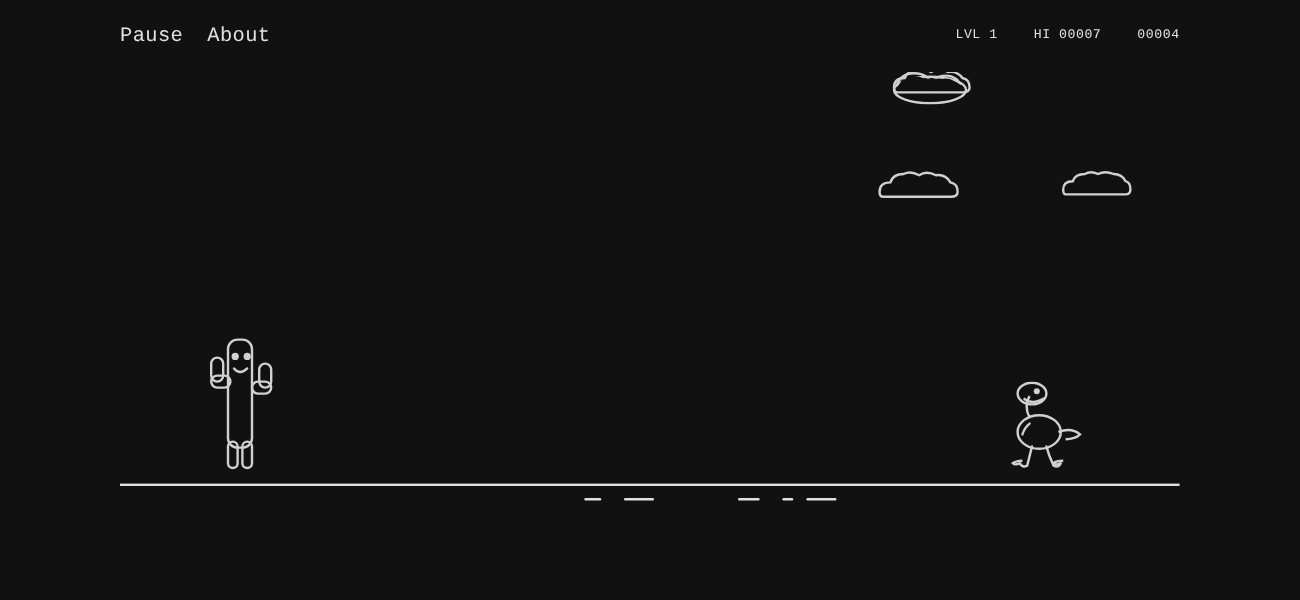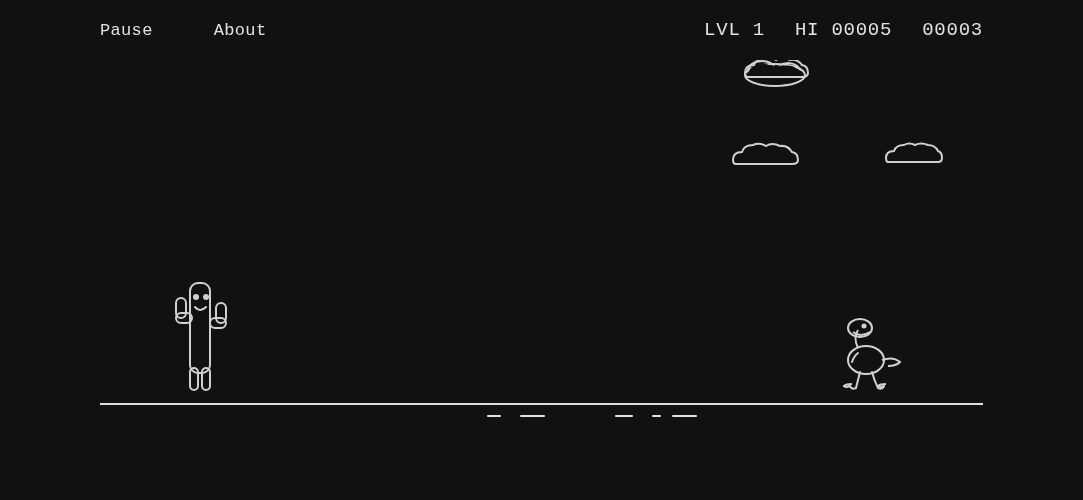--- a/index.html
+++ b/index.html
@@ -30,21 +30,21 @@
       display: flex;
       align-items: center;
       padding: 0 100px;
       background: #111;
       z-index: 10;
     }
 
     .nav-left {
       display: flex;
       align-items: center;
-      gap: 61px;
+      gap: 20px;
       flex: 1;
     }
 
     .nav-right {
       display: flex;
       align-items: center;
       gap: 30px;
     }
 
     .nav-btn {
@@ -52,21 +52,21 @@
       font-size: 17px;
       font-family: 'Courier New', monospace;
       cursor: pointer;
       background: none;
       border: none;
       letter-spacing: 0.02em;
     }
 
     .nav-stat {
       color: #e0e0e0;
-      font-size: 19px;
+      font-size: 11px;
       font-family: 'Courier New', monospace;
       letter-spacing: 0.04em;
     }
 
     
     #game-area {
       position: absolute;
       top: 0;
       left: 0;
       width: 100%;
@@ -122,22 +122,22 @@
 
 <div id="game-container">
 
   <div id="navbar">
     <div class="nav-left">
       <button class="nav-btn">Pause</button>
       <button class="nav-btn">About</button>
     </div>
     <div class="nav-right">
       <span class="nav-stat">LVL 1</span>
-      <span class="nav-stat">HI 00005</span>
-      <span class="nav-stat">00003</span>
+      <span class="nav-stat">HI 00007</span>
+      <span class="nav-stat">00004</span>
     </div>
   </div>
 
   <div id="game-area">
 
     <div class="cloud" style="left:740px; top:55px;">
       <svg width="70" height="32" viewBox="0 0 70 32">
         <ellipse cx="35" cy="20" rx="30" ry="11" stroke="#d0d0d0" stroke-width="2" fill="none"></ellipse>
         <ellipse cx="22" cy="16" rx="14" ry="10" stroke="#d0d0d0" stroke-width="2" fill="none"></ellipse>
         <ellipse cx="48" cy="17" rx="12" ry="9" stroke="#d0d0d0" stroke-width="2" fill="none"></ellipse>

